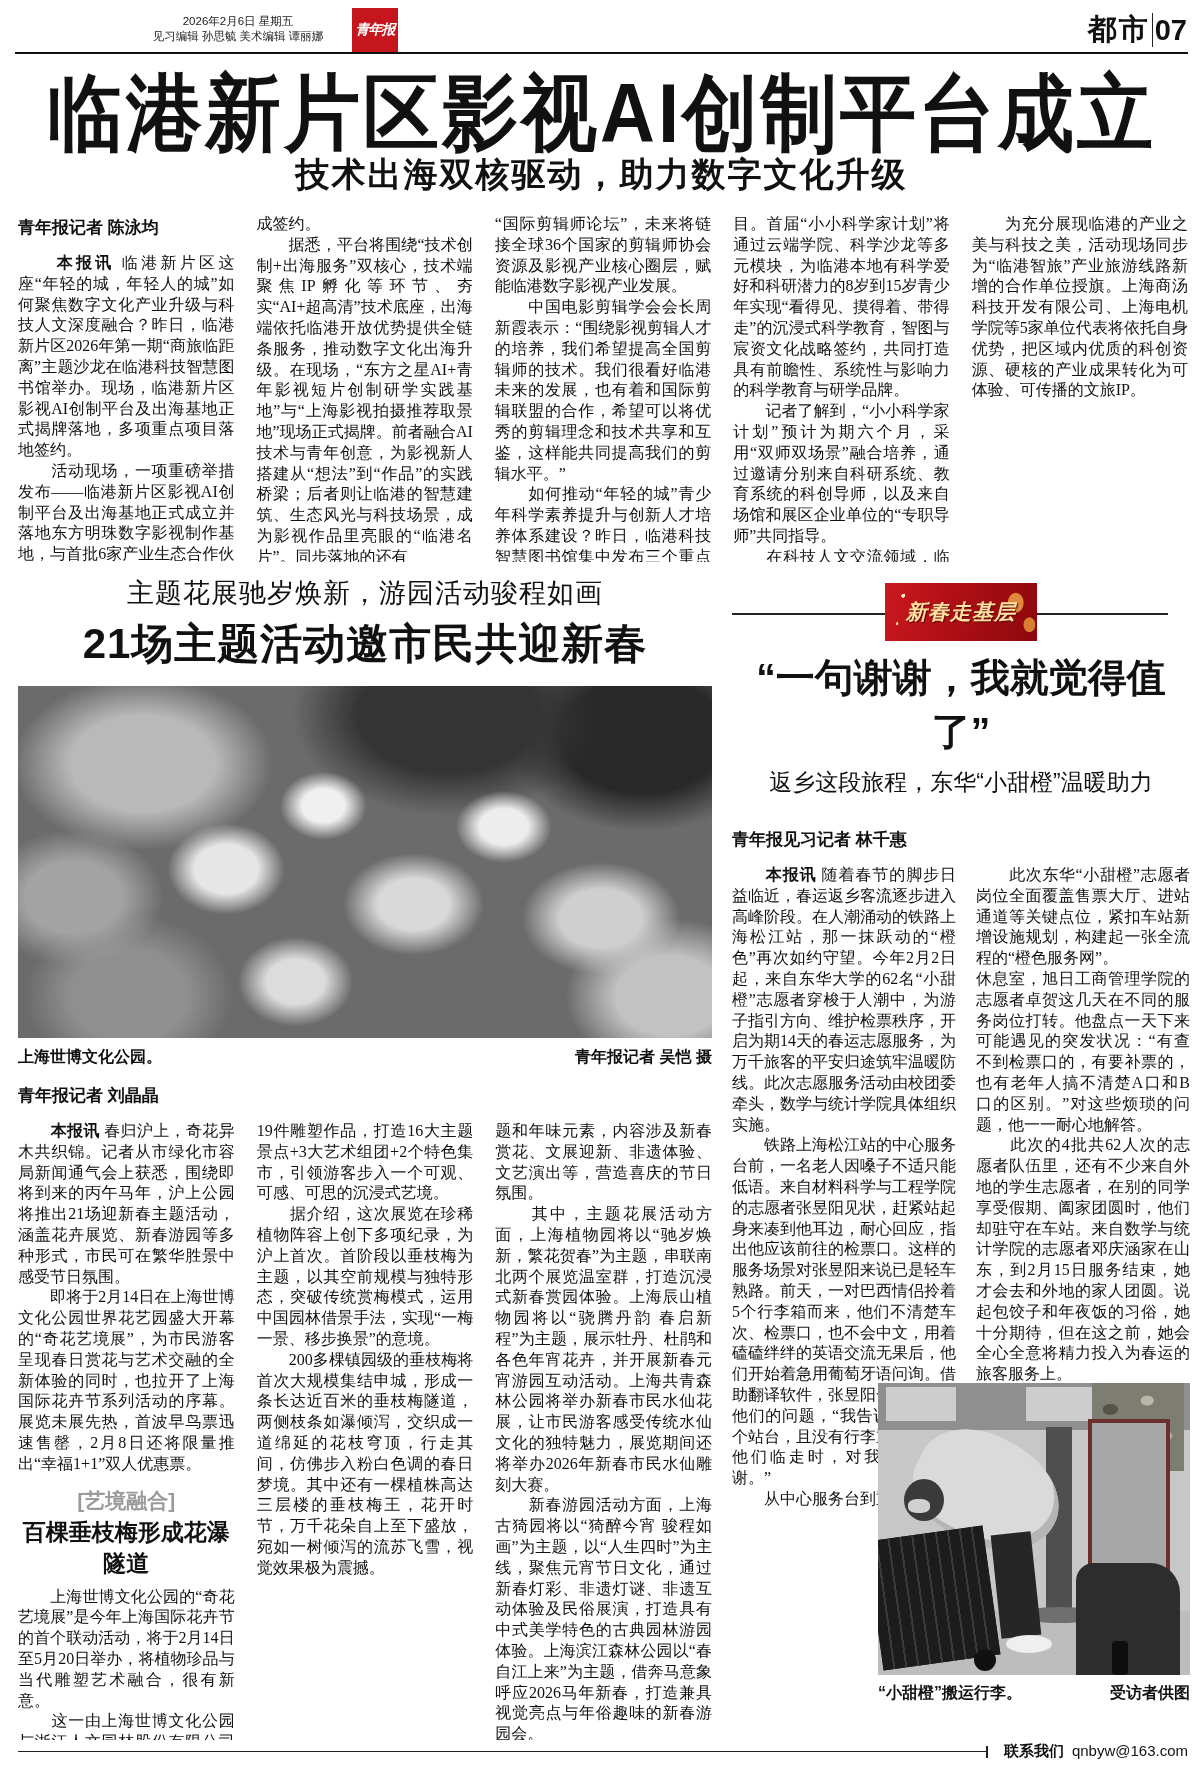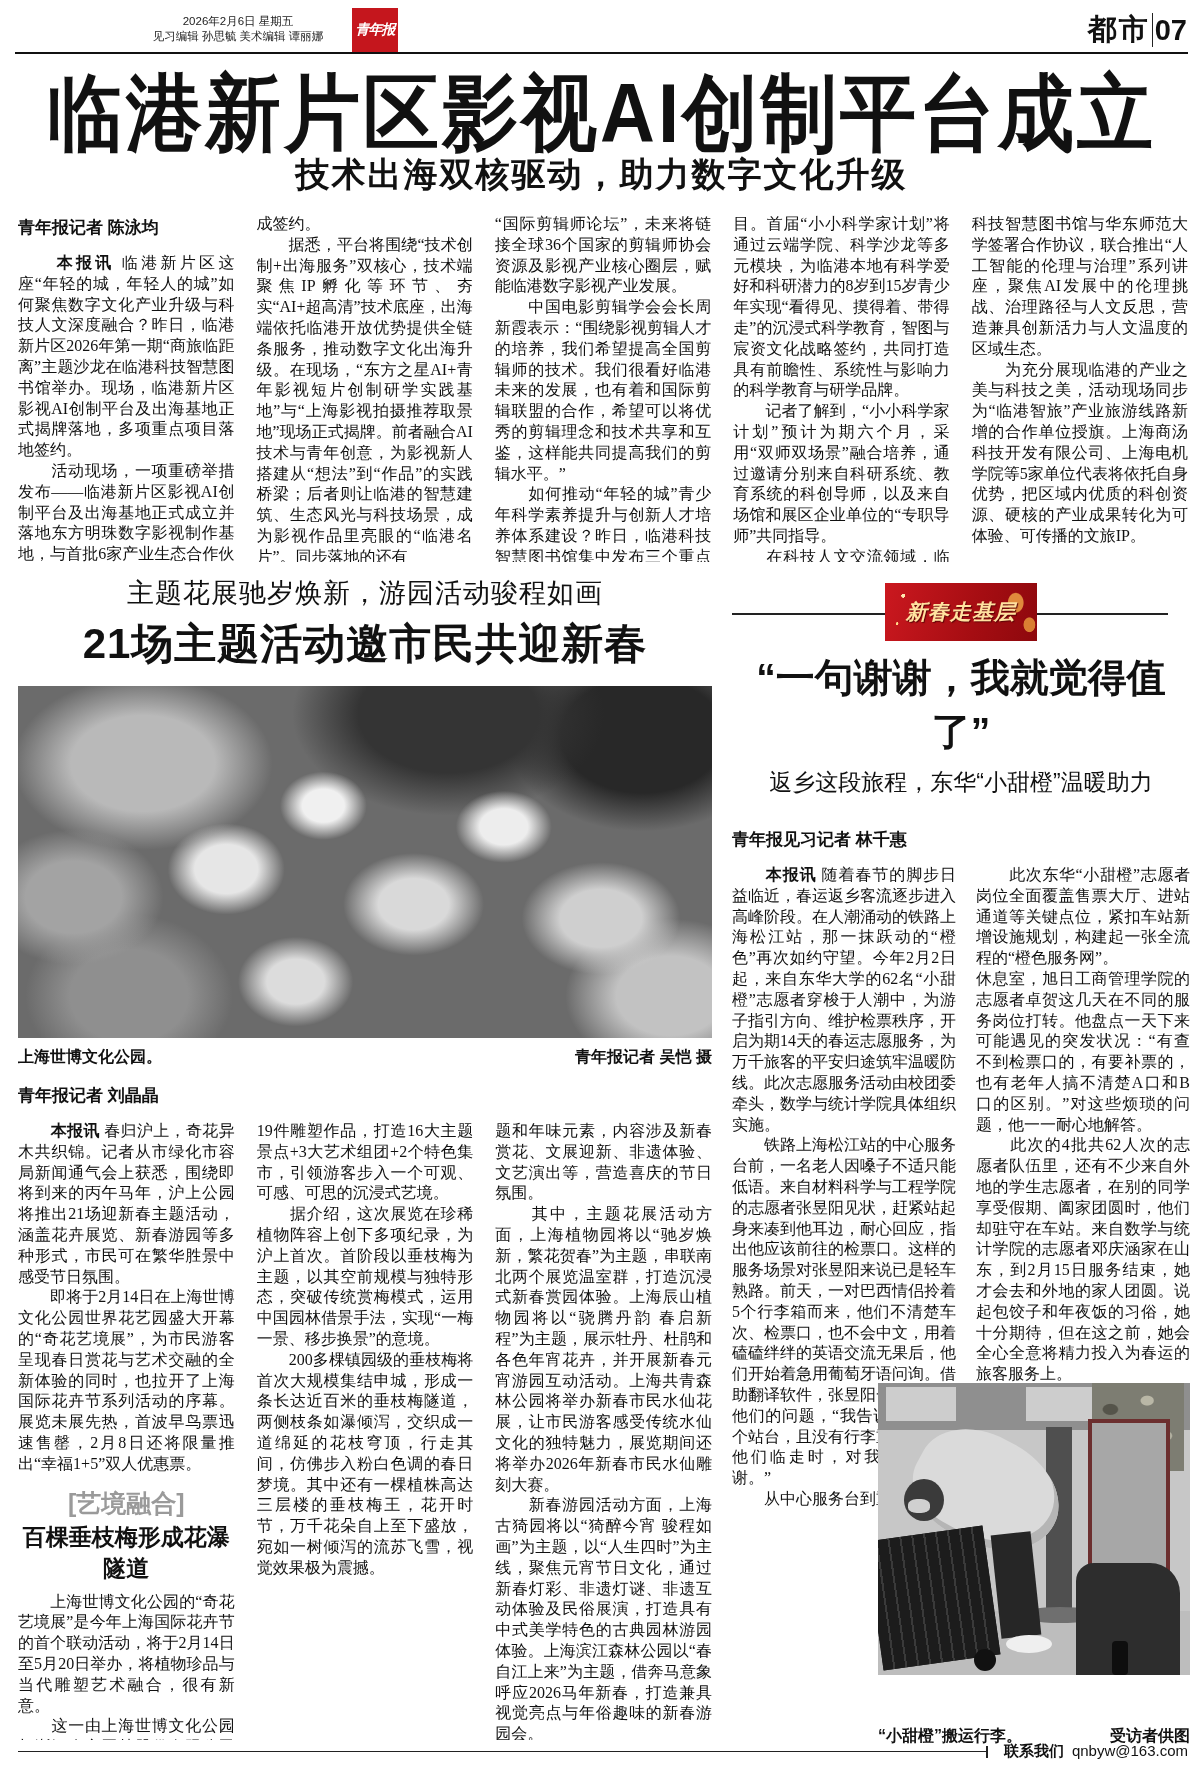--- a/index.html
+++ b/index.html
@@ -48,21 +48,21 @@
       radial-gradient(150px 110px at 94% 88%,#c2c2c2 0 36%,transparent 70%),
       radial-gradient(200px 130px at 62% 8%,#343434 0 45%,transparent 78%),
       radial-gradient(170px 120px at 90% 14%,#282828 0 48%,transparent 80%),
       radial-gradient(140px 110px at 16% 88%,#8f8f8f 0 42%,transparent 74%),
       radial-gradient(90px 70px at 40% 84%,#dcdcdc 0 32%,transparent 64%);}
   .cap-row{display:flex;justify-content:space-between;margin-top:9px;font-weight:bold;font-size:16px;
            font-family:"Liberation Sans",sans-serif;}
   .flower-byline{margin-top:16px;}
   .flower-cols{margin-top:12px;display:flex;gap:22px;height:648px;overflow:hidden;}
   .flower-cols .col{flex:1 1 0;}
-  .sec-label{color:#9a9a9a;text-align:center;font-size:25px;font-weight:600;margin:12px 0 2px 0;
+  .sec-label{color:#9a9a9a;text-align:center;font-size:21px;font-weight:600;margin:12px 0 2px 0;
              font-family:"Liberation Sans",sans-serif;}
   .sub-head{text-align:center;font-size:23px;font-weight:900;margin:0 0 8px 0;
             font-family:"Liberation Sans",sans-serif;}
   
   .orange{position:absolute;top:575px;left:732px;width:458px;height:1165px;}
   .badge-row{position:relative;height:68px;}
   .badge-rule{position:absolute;top:38px;left:0;right:22px;height:1.5px;background:#222;}
   .badge{position:absolute;top:8px;left:50%;transform:translateX(-50%);width:152px;height:58px;
          background:
            radial-gradient(16px 20px at 86% 34%,#e08a3c 0 46%,transparent 52%),
@@ -99,21 +99,21 @@
             background:#dadada;transform:rotate(28deg);box-shadow:inset -8px -6px 0 #b5b5b5;}
   .op-head{position:absolute;left:26px;top:96px;width:40px;height:42px;border-radius:50%;background:#3a3a3a;}
   .op-mask{position:absolute;left:30px;top:116px;width:22px;height:14px;border-radius:40%;background:#d0d0d0;}
   .op-legs{position:absolute;left:118px;top:150px;width:40px;height:104px;background:#262626;transform:rotate(-6deg);}
   .op-shoe{position:absolute;left:128px;top:252px;width:46px;height:18px;border-radius:50%;background:#efefef;}
   .op-case{position:absolute;left:-4px;top:150px;width:118px;height:130px;background:#1c1c1c;
            background-image:repeating-linear-gradient(90deg,#1c1c1c 0 10px,#3a3a3a 10px 12px);transform:rotate(-8deg);}
   .op-wheel{position:absolute;left:96px;top:266px;width:22px;height:22px;border-radius:50%;background:#111;}
   .op-pack{position:absolute;right:10px;bottom:-6px;width:104px;height:118px;border-radius:18px 30px 6px 6px;background:#2d2d2d;}
   .op-bottle{position:absolute;right:62px;bottom:0px;width:16px;height:34px;border-radius:4px;background:#0e0e0e;}
-  .orange-caps{position:absolute;left:146px;top:1151px;width:312px;display:flex;justify-content:space-between;
+  .orange-caps{position:absolute;left:146px;top:1108px;width:312px;display:flex;justify-content:space-between;
                font-weight:bold;font-size:16px;font-family:"Liberation Sans",sans-serif;}
   
   .footer{position:absolute;top:1742px;left:18px;width:1170px;display:flex;align-items:center;}
   .footer-line{flex:1 1 auto;height:1.5px;background:#222;position:relative;}
   .footer-line::after{content:"";position:absolute;right:0;top:-5px;width:1.5px;height:12px;background:#222;}
   .footer-text{margin-left:16px;font-size:15px;font-family:"Liberation Sans",sans-serif;white-space:nowrap;}
   .footer-text b{margin-right:8px;}
 </style>
 </head>
 <body>
@@ -152,39 +152,38 @@
         <p class="para">“国际剪辑师论坛”，未来将链接全球36个国家的剪辑师协会资源及影视产业核心圈层，赋能临港数字影视产业发展。</p>
         <p class="para">　　中国电影剪辑学会会长周新霞表示：“围绕影视剪辑人才的培养，我们希望提高全国剪辑师的技术。我们很看好临港未来的发展，也有着和国际剪辑联盟的合作，希望可以将优秀的剪辑理念和技术共享和互鉴，这样能共同提高我们的剪辑水平。”</p>
         <p class="para">　　如何推动“年轻的城”青少年科学素养提升与创新人才培养体系建设？昨日，临港科技智慧图书馆集中发布三个重点项</p>
       </div>
     <div class="col">
         <p class="para">目。首届“小小科学家计划”将通过云端学院、科学沙龙等多元模块，为临港本地有科学爱好和科研潜力的8岁到15岁青少年实现“看得见、摸得着、带得走”的沉浸式科学教育，智图与宸资文化战略签约，共同打造具有前瞻性、系统性与影响力的科学教育与研学品牌。</p>
         <p class="para">　　记者了解到，“小小科学家计划”预计为期六个月，采用“双师双场景”融合培养，通过邀请分别来自科研系统、教育系统的科创导师，以及来自场馆和展区企业单位的“专职导师”共同指导。</p>
         <p class="para">　　在科技人文交流领域，临港</p>
       </div>
     <div class="col">
-        <p class="para">科技智慧图书馆与华东师范大学签署合作协议，联合推出“人工智能的伦理与治理”系列讲座，聚焦AI发展中的伦理挑战、治理路径与人文反思，营造兼具创新活力与人文温度的区域生态。</p>
         <p class="para">　　为充分展现临港的产业之美与科技之美，活动现场同步为“临港智旅”产业旅游线路新增的合作单位授旗。上海商汤科技开发有限公司、上海电机学院等5家单位代表将依托自身优势，把区域内优质的科创资源、硬核的产业成果转化为可体验、可传播的文旅IP。</p>
       </div>
   </div>
 
   <div class="flower">
     <div class="kicker">主题花展驰岁焕新，游园活动骏程如画</div>
     <div class="flower-headline">21场主题活动邀市民共迎新春</div>
     <div class="flower-photo"></div>
     <div class="cap-row">
       <span>上海世博文化公园。</span>
       <span>青年报记者 吴恺 摄</span>
     </div>
     <div class="byline flower-byline">青年报记者 刘晶晶</div>
     <div class="flower-cols">
       <div class="col">
         <div>
             <p class="para">　　<b>本报讯</b> 春归沪上，奇花异木共织锦。记者从市绿化市容局新闻通气会上获悉，围绕即将到来的丙午马年，沪上公园将推出21场迎新春主题活动，涵盖花卉展览、新春游园等多种形式，市民可在繁华胜景中感受节日氛围。</p>
-            <p class="para">　　即将于2月14日在上海世博文化公园世界花艺园盛大开幕的“奇花艺境展”，为市民游客呈现春日赏花与艺术交融的全新体验的同时，也拉开了上海国际花卉节系列活动的序幕。展览未展先热，首波早鸟票迅速售罄，2月8日还将限量推出“幸福1+5”双人优惠票。</p>
+            <p class="para">　　即将于2月14日在上海世博文化公园世界花艺园盛大开幕的“奇花艺境展”，为市民游客呈现春日赏花与艺术交融的全新体验的同时，也拉开了上海国际花卉节系列活动的序幕。展览未展先热，首波早鸟票迅速售罄，2月8日还将限量推出“幸福1+1”双人优惠票。</p>
           </div>
         <div class="sec-label">[艺境融合]</div>
         <div class="sub-head">百棵垂枝梅形成花瀑隧道</div>
         <div>
             <p class="para">　　上海世博文化公园的“奇花艺境展”是今年上海国际花卉节的首个联动活动，将于2月14日至5月20日举办，将植物珍品与当代雕塑艺术融合，很有新意。</p>
             <p class="para">　　这一由上海世博文化公园与浙江人文园林股份有限公司联合主办的花展上，逾500株垂枝梅、垂枝樱、杜鹃、紫藤等珍品将首次在沪集中亮相，与HOW昊美术馆联合陈文令、陈志光、蔡志松等7位国内外顶尖艺术家的</p>
           </div>
       </div>
       <div class="col">
         <div>

